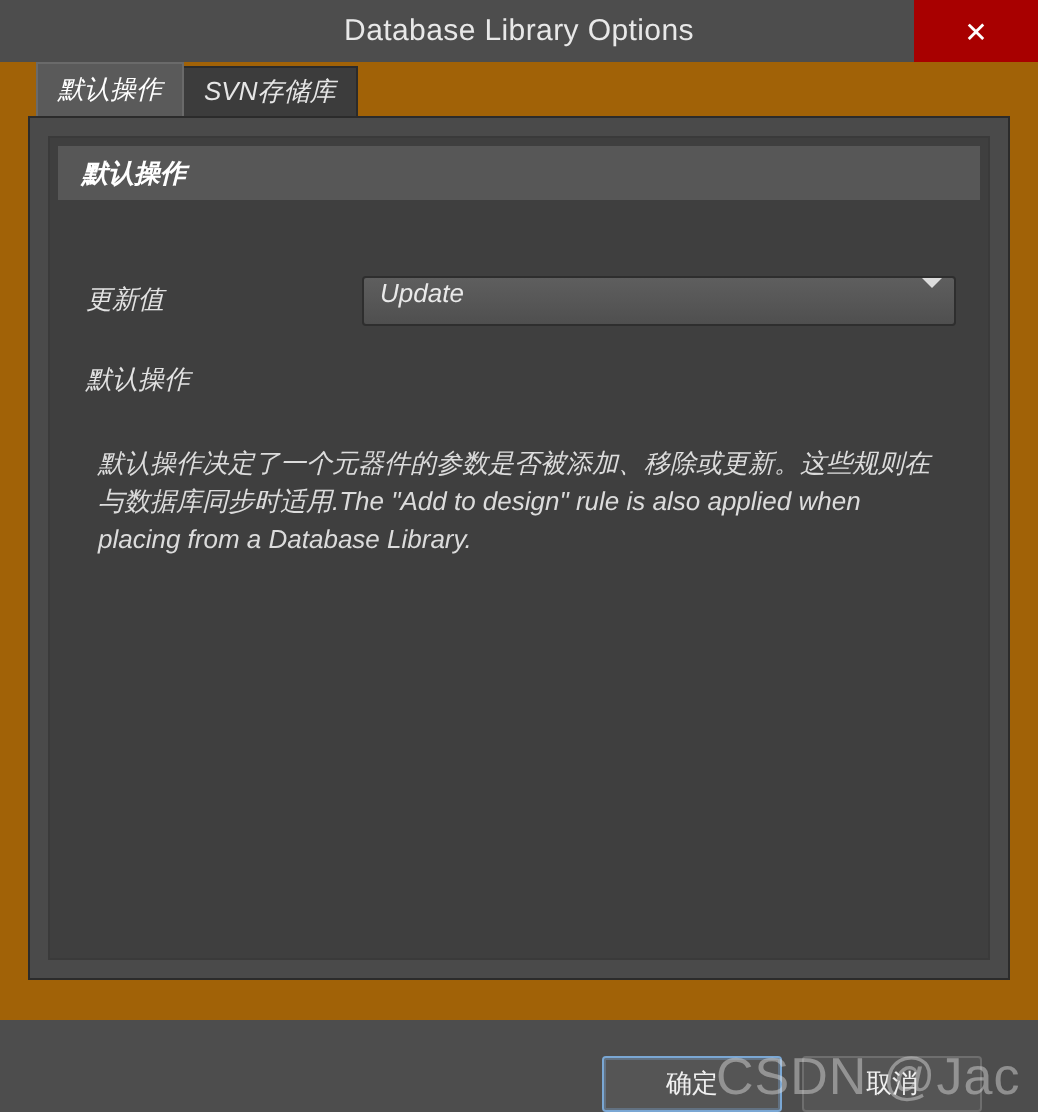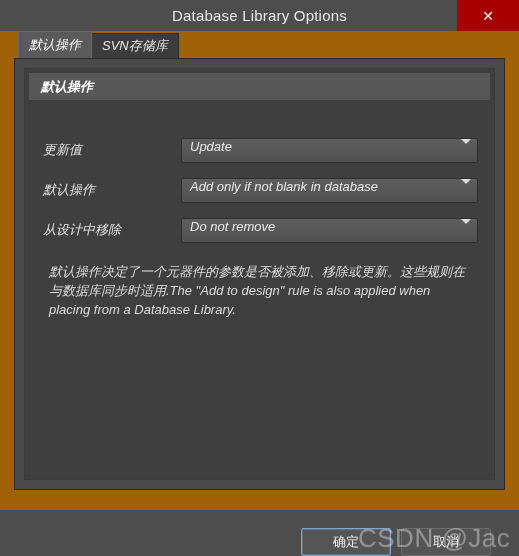--- a/index.html
+++ b/index.html
@@ -281,37 +281,22 @@
             <div class="combo">
               <div class="combo-value">Update</div>
               <div class="combo-arrow">
                   <i></i>
                 </div>
             </div>
           </div>
 
           <div class="row">
             <div class="row-label">默认操作</div>
-            <div class="combo">
-              <div class="combo-value">Add only if not blank in database</div>
-              <div class="combo-arrow">
-                  <i></i>
-                </div>
-            </div>
           </div>
 
-          <div class="row">
-            <div class="row-label">从设计中移除</div>
-            <div class="combo">
-              <div class="combo-value">Do not remove</div>
-              <div class="combo-arrow">
-                  <i></i>
-                </div>
-            </div>
-          </div>
 
           <div class="desc">默认操作决定了一个元器件的参数是否被添加、移除或更新。这些规则在与数据库同步时适用.The "Add to design" rule is also applied when placing from a Database Library.</div>
 
         </div>
       </div>
     </div>
   </div>
 
   <div class="footer">
     <div class="btn default">

